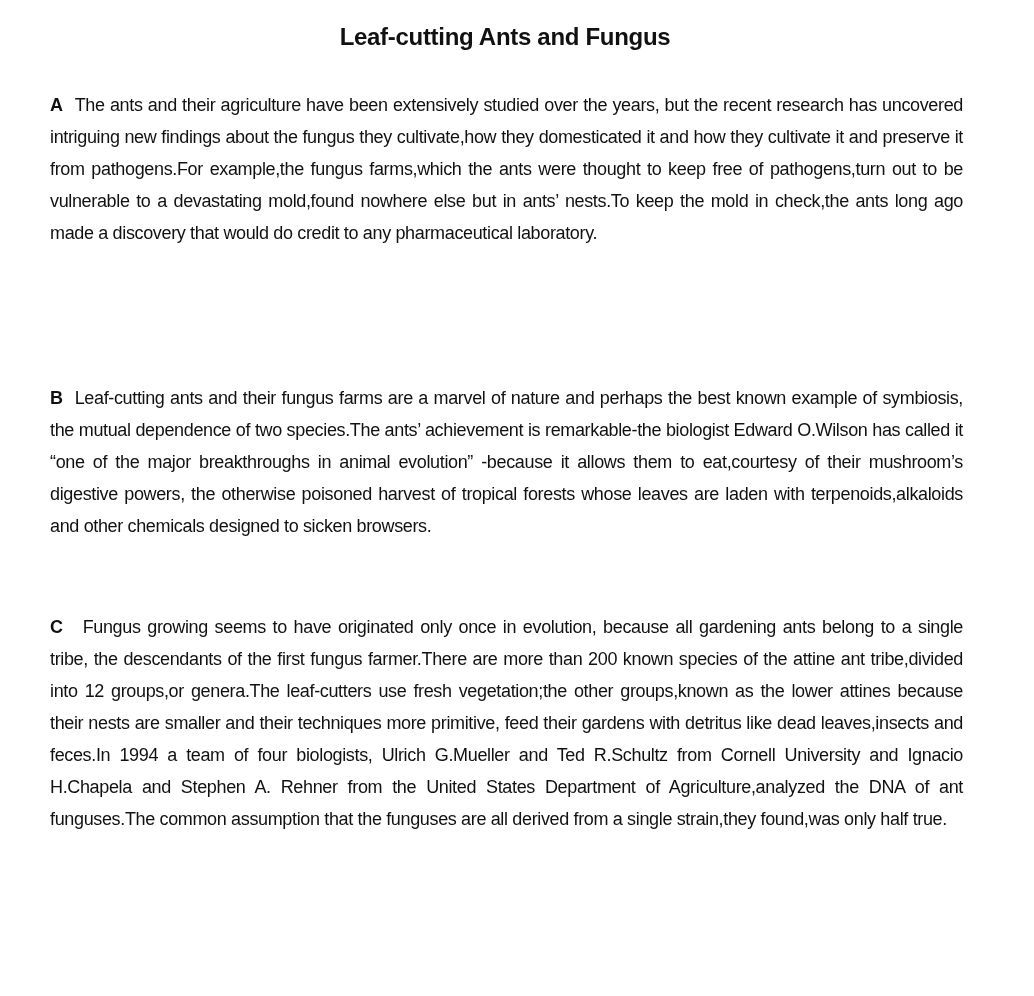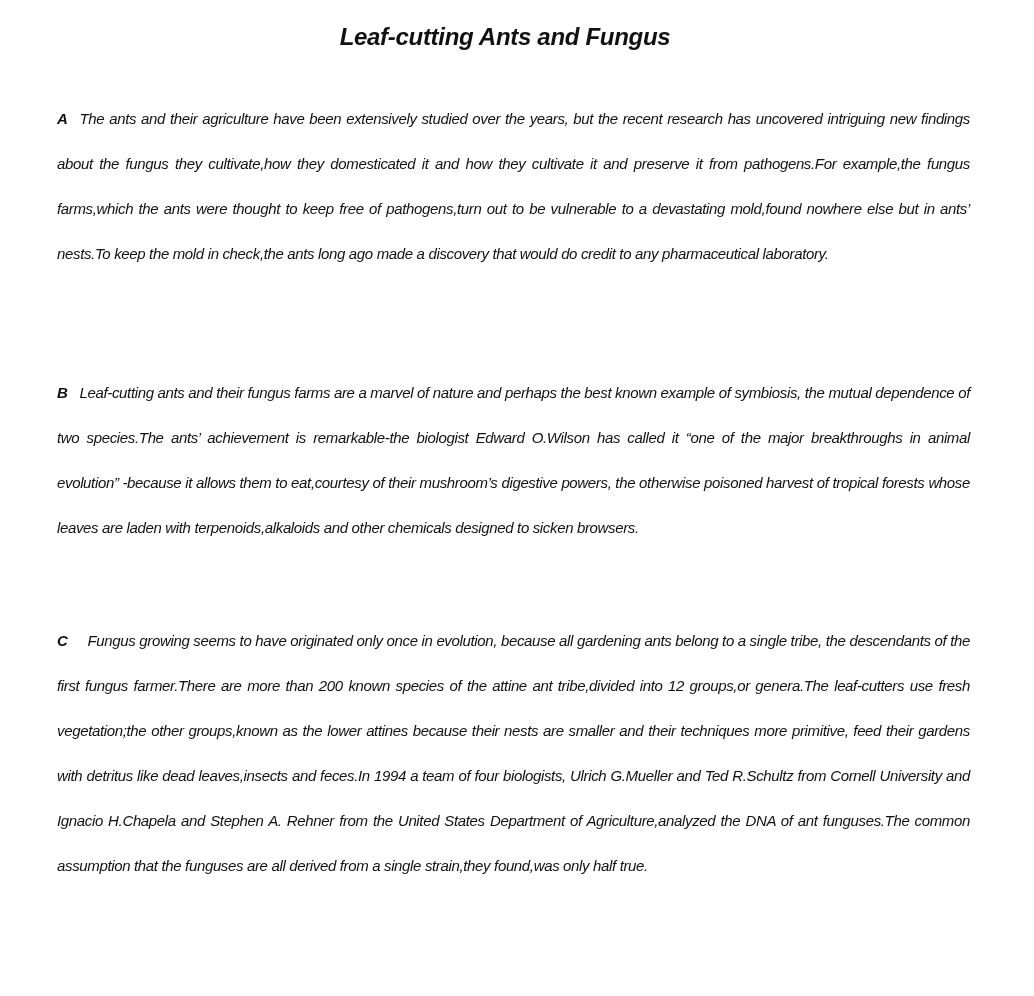--- a/index.html
+++ b/index.html
@@ -11,46 +11,45 @@
       width: 1034px;
       height: 996px;
       overflow: hidden;
       font-family: "Liberation Sans", sans-serif;
       color: #111111;
     }
     .page {
       position: relative;
       width: 1034px;
       height: 996px;
-      font-style: italic;
     }
     .title {
       position: absolute;
       top: 20px;
       left: 0;
       width: 1010px;
       text-align: center;
       font-weight: bold;
       font-size: 24px;
       line-height: 34px;
       letter-spacing: -0.3px;
     }
     .para {
       position: absolute;
       left: 50px;
       width: 913px;
-      font-size: 15px;
-      line-height: 45px;
+      font-size: 18px;
+      line-height: 32px;
       text-align: justify;
       letter-spacing: -0.35px;
       word-spacing: 0px;
-      margin: 7px;
+      margin: 0;
     }
     .para-a { top: 89px; }
-    .para-b { top: 363px; }
+    .para-b { top: 382px; }
     .para-c { top: 611px; }
     .para-letter {
       font-weight: bold;
       margin-right: 12px;
     }
     .para-c .para-letter { margin-right: 20px; }
   </style>
 </head>
 <body>
 

